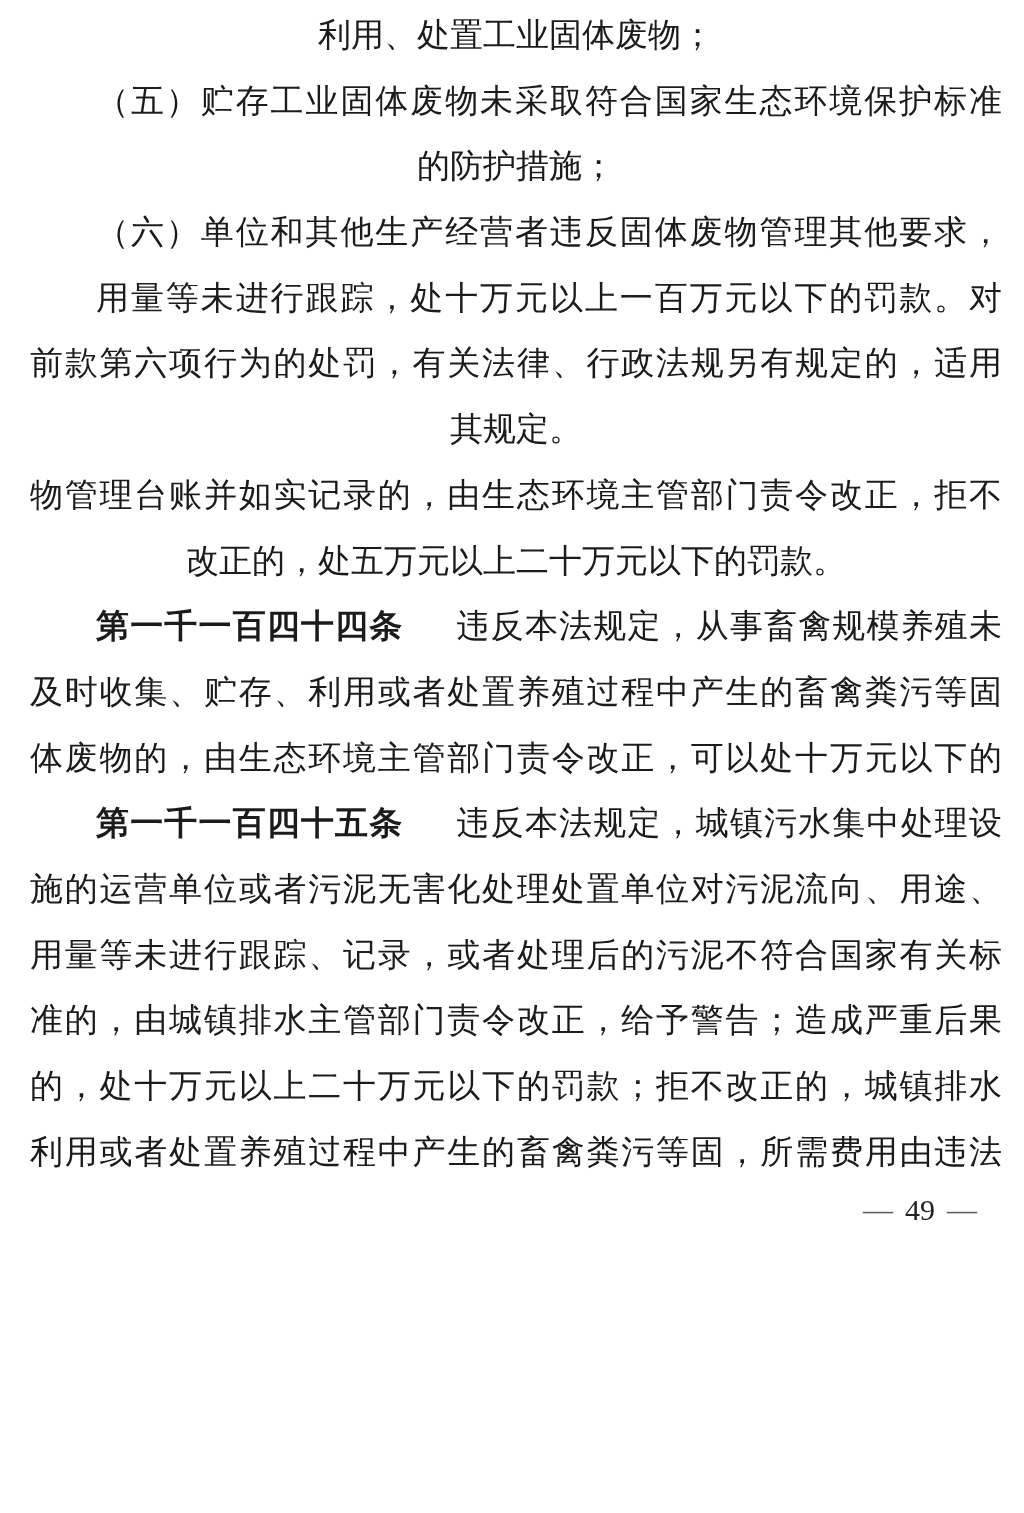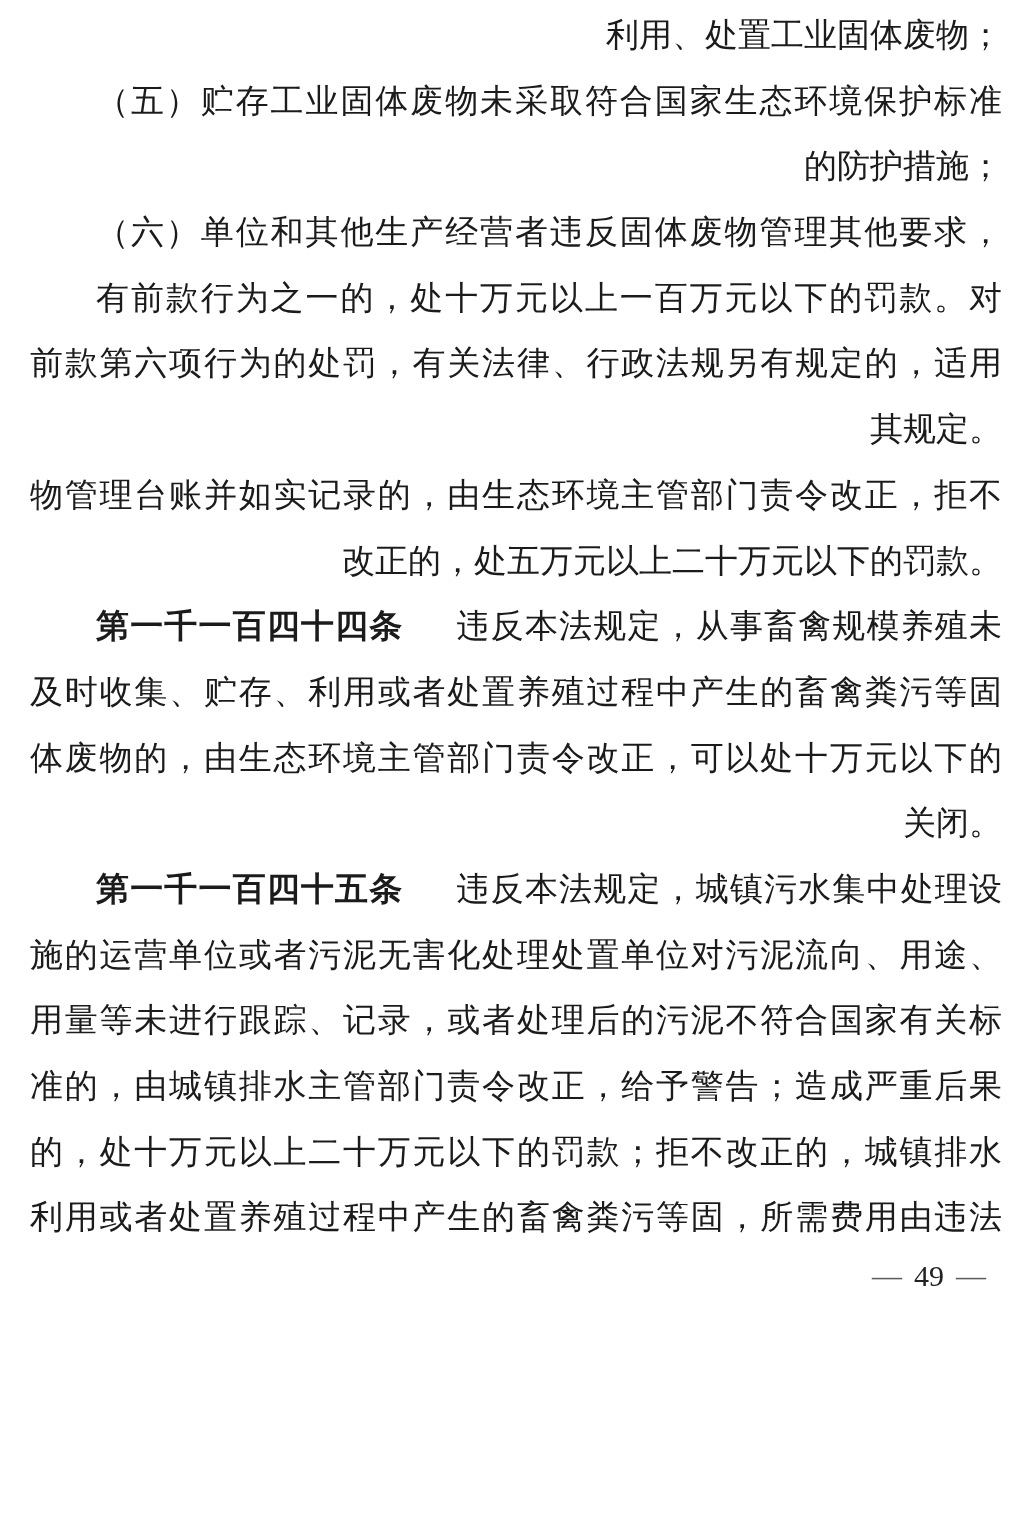--- a/index.html
+++ b/index.html
@@ -14,42 +14,42 @@
     color: #1b1b1b;
     overflow: hidden;
   }
   #doc {
     padding: 3px 22px 0 30px;
   }
   .line {
     font-size: 33px;
     height: 65.7px;
     line-height: 65.7px;
-    text-align: right;
+    text-align: center;
     letter-spacing: 0px;
   }
   .line.indent {
     text-indent: 66px;
   }
   .line.justify {
     text-align: justify;
     text-align-last: justify;
     text-justify: inter-character;
   }
   .article-no {
     font-weight: 700;
   }
   .gap {
     display: inline-block;
     width: 52px;
     height: 1px;
   }
   .footer {
     margin-top: 4px;
-    padding-right: 26px;
+    padding-right: 35px;
     text-align: right;
     font-size: 30px;
     line-height: 42px;
     color: #1b1b1b;
     white-space: nowrap;
   }
   .footer .dash {
     color: #5a5a5a;
     margin: 0 12px;
   }
@@ -73,21 +73,21 @@
   <div class="line">
     <span class="line-text">的防护措施；</span>
   </div>
 
   <div class="line indent justify">
     <span class="line-text">（六）单位和其他生产经营者违反固体废物管理其他要求，</span>
   </div>
 
 
   <div class="line indent justify">
-    <span class="line-text">有前款行为之一的，处十万元以上一百万元以下的罚款。对</span>
+    <span class="line-text">用量等未进行跟踪，处十万元以上一百万元以下的罚款。对</span>
   </div>
 
   <div class="line justify">
     <span class="line-text">前款第六项行为的处罚，有关法律、行政法规另有规定的，适用</span>
   </div>
 
   <div class="line">
     <span class="line-text">其规定。</span>
   </div>
 
@@ -106,23 +106,20 @@
 
   <div class="line justify">
     <span class="line-text">及时收集、贮存、利用或者处置养殖过程中产生的畜禽粪污等固</span>
   </div>
 
   <div class="line justify">
     <span class="line-text">体废物的，由生态环境主管部门责令改正，可以处十万元以下的</span>
   </div>
 
 
-  <div class="line">
-    <span class="line-text">关闭。</span>
-  </div>
 
   <div class="line indent justify">
     <b class="article-no">第一千一百四十五条</b><span class="gap"></span><span class="line-text">违反本法规定，城镇污水集中处理设</span>
   </div>
 
   <div class="line justify">
     <span class="line-text">施的运营单位或者污泥无害化处理处置单位对污泥流向、用途、</span>
   </div>
 
   <div class="line justify">

